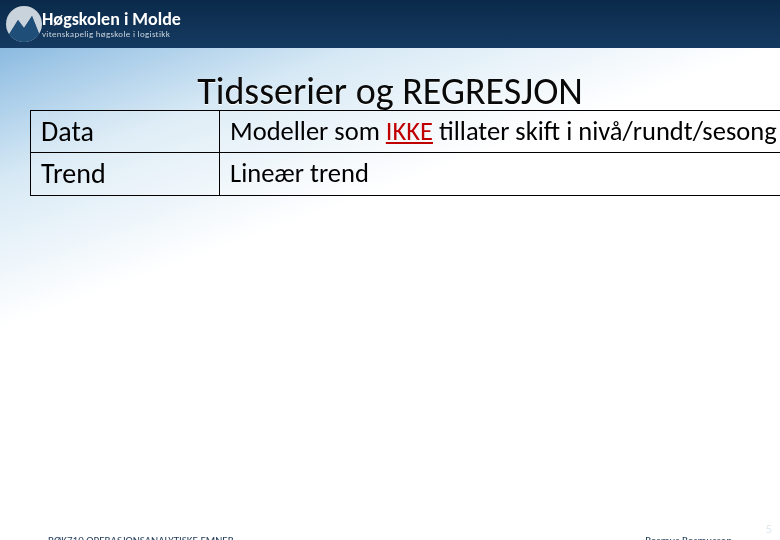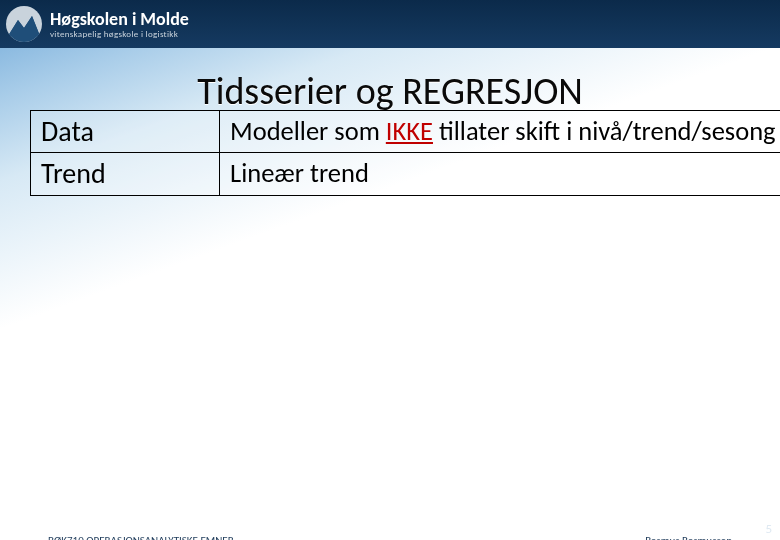--- a/index.html
+++ b/index.html
@@ -2,21 +2,21 @@
 <html><head>
 <meta charset="utf-8">
 <style>
   html,body{margin:0;padding:0;width:780px;height:540px;font-family:"Segoe UI",Calibri,Arial,sans-serif;overflow:hidden}
   .slide{position:relative;width:780px;height:540px;
     background:linear-gradient(160deg,#6fa8d8 0%,#a9cde9 12%,#d7e9f5 22%,#ffffff 40%,#ffffff 100%);}
   .header{position:absolute;top:0;left:0;width:780px;height:48px;
     background:linear-gradient(180deg,#0b2a4a 0%,#153a61 100%);display:flex;align-items:center}
   .logo-circle{width:36px;height:36px;border-radius:50%;background:#c9d3dc;margin-left:6px;position:relative;overflow:hidden;flex:none}
   .logo-circle svg{position:absolute;bottom:0;left:0}
-  .brand{margin-left:8px;color:#fff}
+  .brand{color:#fff}
   .brand-name{font-size:18px;font-weight:600;line-height:18px}
   .brand-sub{font-size:9px;color:#c9d3dc;letter-spacing:.3px}
   .title{position:absolute;top:68px;left:0;width:780px;text-align:center;font-size:38px;color:#0a0a0a;text-shadow:0 1px 0 #fff}
   .tbl{position:absolute;top:110px;left:30px;width:766px;border-collapse:collapse}
   .tbl td{border:1px solid #000;padding:6px 10px;vertical-align:middle;background:rgba(255,255,255,.2)}
   .tbl td.lbl{width:168px}
   .big{font-size:28px;line-height:1.05}
   .mid{font-size:26.5px;line-height:1.05}
   .desc{font-size:15px;font-weight:700;line-height:1.15}
   .ikke{color:#c00000;text-decoration:underline;text-decoration-color:#c00000}
@@ -46,21 +46,21 @@
   <div class="title">Tidsserier og REGRESJON</div>
 
   <table class="tbl">
     <tbody>
         <tr>
       <td class="lbl">
             <div class="big">Data</div>
           </td>
       <td>
             <div class="mid">
-        <span>Modeller som </span><span class="ikke">IKKE</span><span> tillater skift i nivå/trend/sesong</span>
+        <span>Modeller som </span><span class="ikke">IKKE</span><span> tillater skift i nivå/rundt/sesong</span>
       </div>
           </td>
     </tr>
     <tr>
       <td class="lbl">
             <div class="big">Trend</div>
           </td>
       <td>
             <div class="mid">Lineær trend</div>
           </td>

